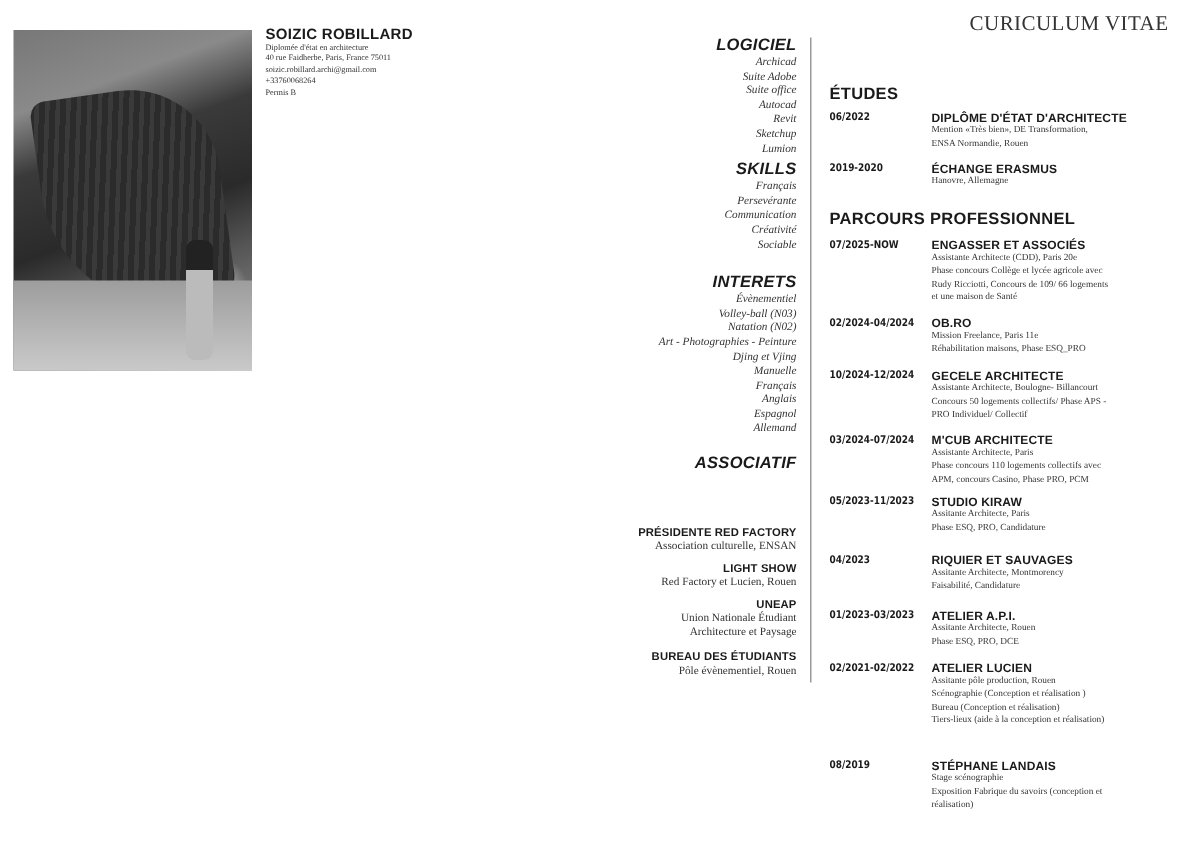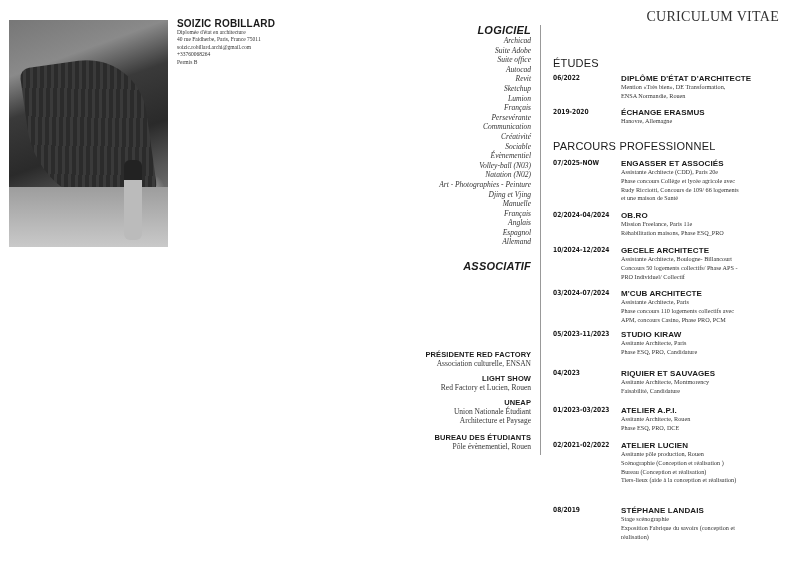--- a/index.html
+++ b/index.html
@@ -35,21 +35,21 @@
 
   .cv-label { position:absolute; right:14px; top:9px; font-size:14px; letter-spacing:0.3px; color:#333; }
 
   .left-col { position:absolute; right:262px; top:24px; width:160px; text-align:right;font-style:italic; }
   .sec-title { font-family:"Liberation Sans", sans-serif; font-weight:900; font-size:11px; letter-spacing:0.2px; }
   .list-item { font-size:7.5px; line-height:9.6px; color:#333; }
 
   .divider { position:absolute; left:540px; top:25px; width:1px; height:430px; background:#999; }
 
   .right-col { position:absolute; left:553px; }
-  .r-sec { font-family:"Liberation Sans", sans-serif; font-weight:400; font-size:11px; letter-spacing:0.2px; }
+  .r-sec { font-family:"Liberation Sans", sans-serif; font-weight:700; font-size:11px; letter-spacing:0.2px; }
   .entry { position:absolute; left:553px; width:230px; }
   .entry .date { position:absolute; left:0; top:0; font-family:"DejaVu Sans", sans-serif; font-weight:bold; font-size:7px; letter-spacing:0; transform:scaleX(0.85); transform-origin:left; }
   .entry .body { position:absolute; left:68px; top:0; width:170px; }
   .entry .org { font-family:"Liberation Sans", sans-serif; font-weight:900; font-size:8px; letter-spacing:0.1px; }
   .entry .desc { font-size:6.2px; line-height:8.8px; color:#333; }
 
   .assoc { position:absolute; right:262px; width:170px; text-align:right; }
   .assoc .a-title { font-family:"Liberation Sans", sans-serif; font-weight:700; font-size:7.5px; letter-spacing:0.1px; }
   .assoc .a-desc { font-size:7.5px; line-height:9.4px; color:#333; }
 </style>
@@ -76,26 +76,28 @@
 <div class="left-col">
   <div class="sec-title">LOGICIEL</div>
   <div class="list-item">Archicad</div>
   <div class="list-item">Suite Adobe</div>
   <div class="list-item">Suite office</div>
   <div class="list-item">Autocad</div>
   <div class="list-item">Revit</div>
   <div class="list-item">Sketchup</div>
   <div class="list-item">Lumion</div>
 
+  <div class="sec-title" style="margin-top:4px">SKILLS</div>
   <div class="list-item">Français</div>
   <div class="list-item">Persevérante</div>
   <div class="list-item">Communication</div>
   <div class="list-item">Créativité</div>
   <div class="list-item">Sociable</div>
 
+  <div class="sec-title" style="margin-top:15px">INTERETS</div>
   <div class="list-item">Évènementiel</div>
   <div class="list-item">Volley-ball (N03)</div>
   <div class="list-item">Natation (N02)</div>
   <div class="list-item">Art - Photographies - Peinture</div>
   <div class="list-item">Djing et Vjing</div>
   <div class="list-item">Manuelle</div>
 
   <div class="list-item">Français</div>
   <div class="list-item">Anglais</div>
   <div class="list-item">Espagnol</div>

